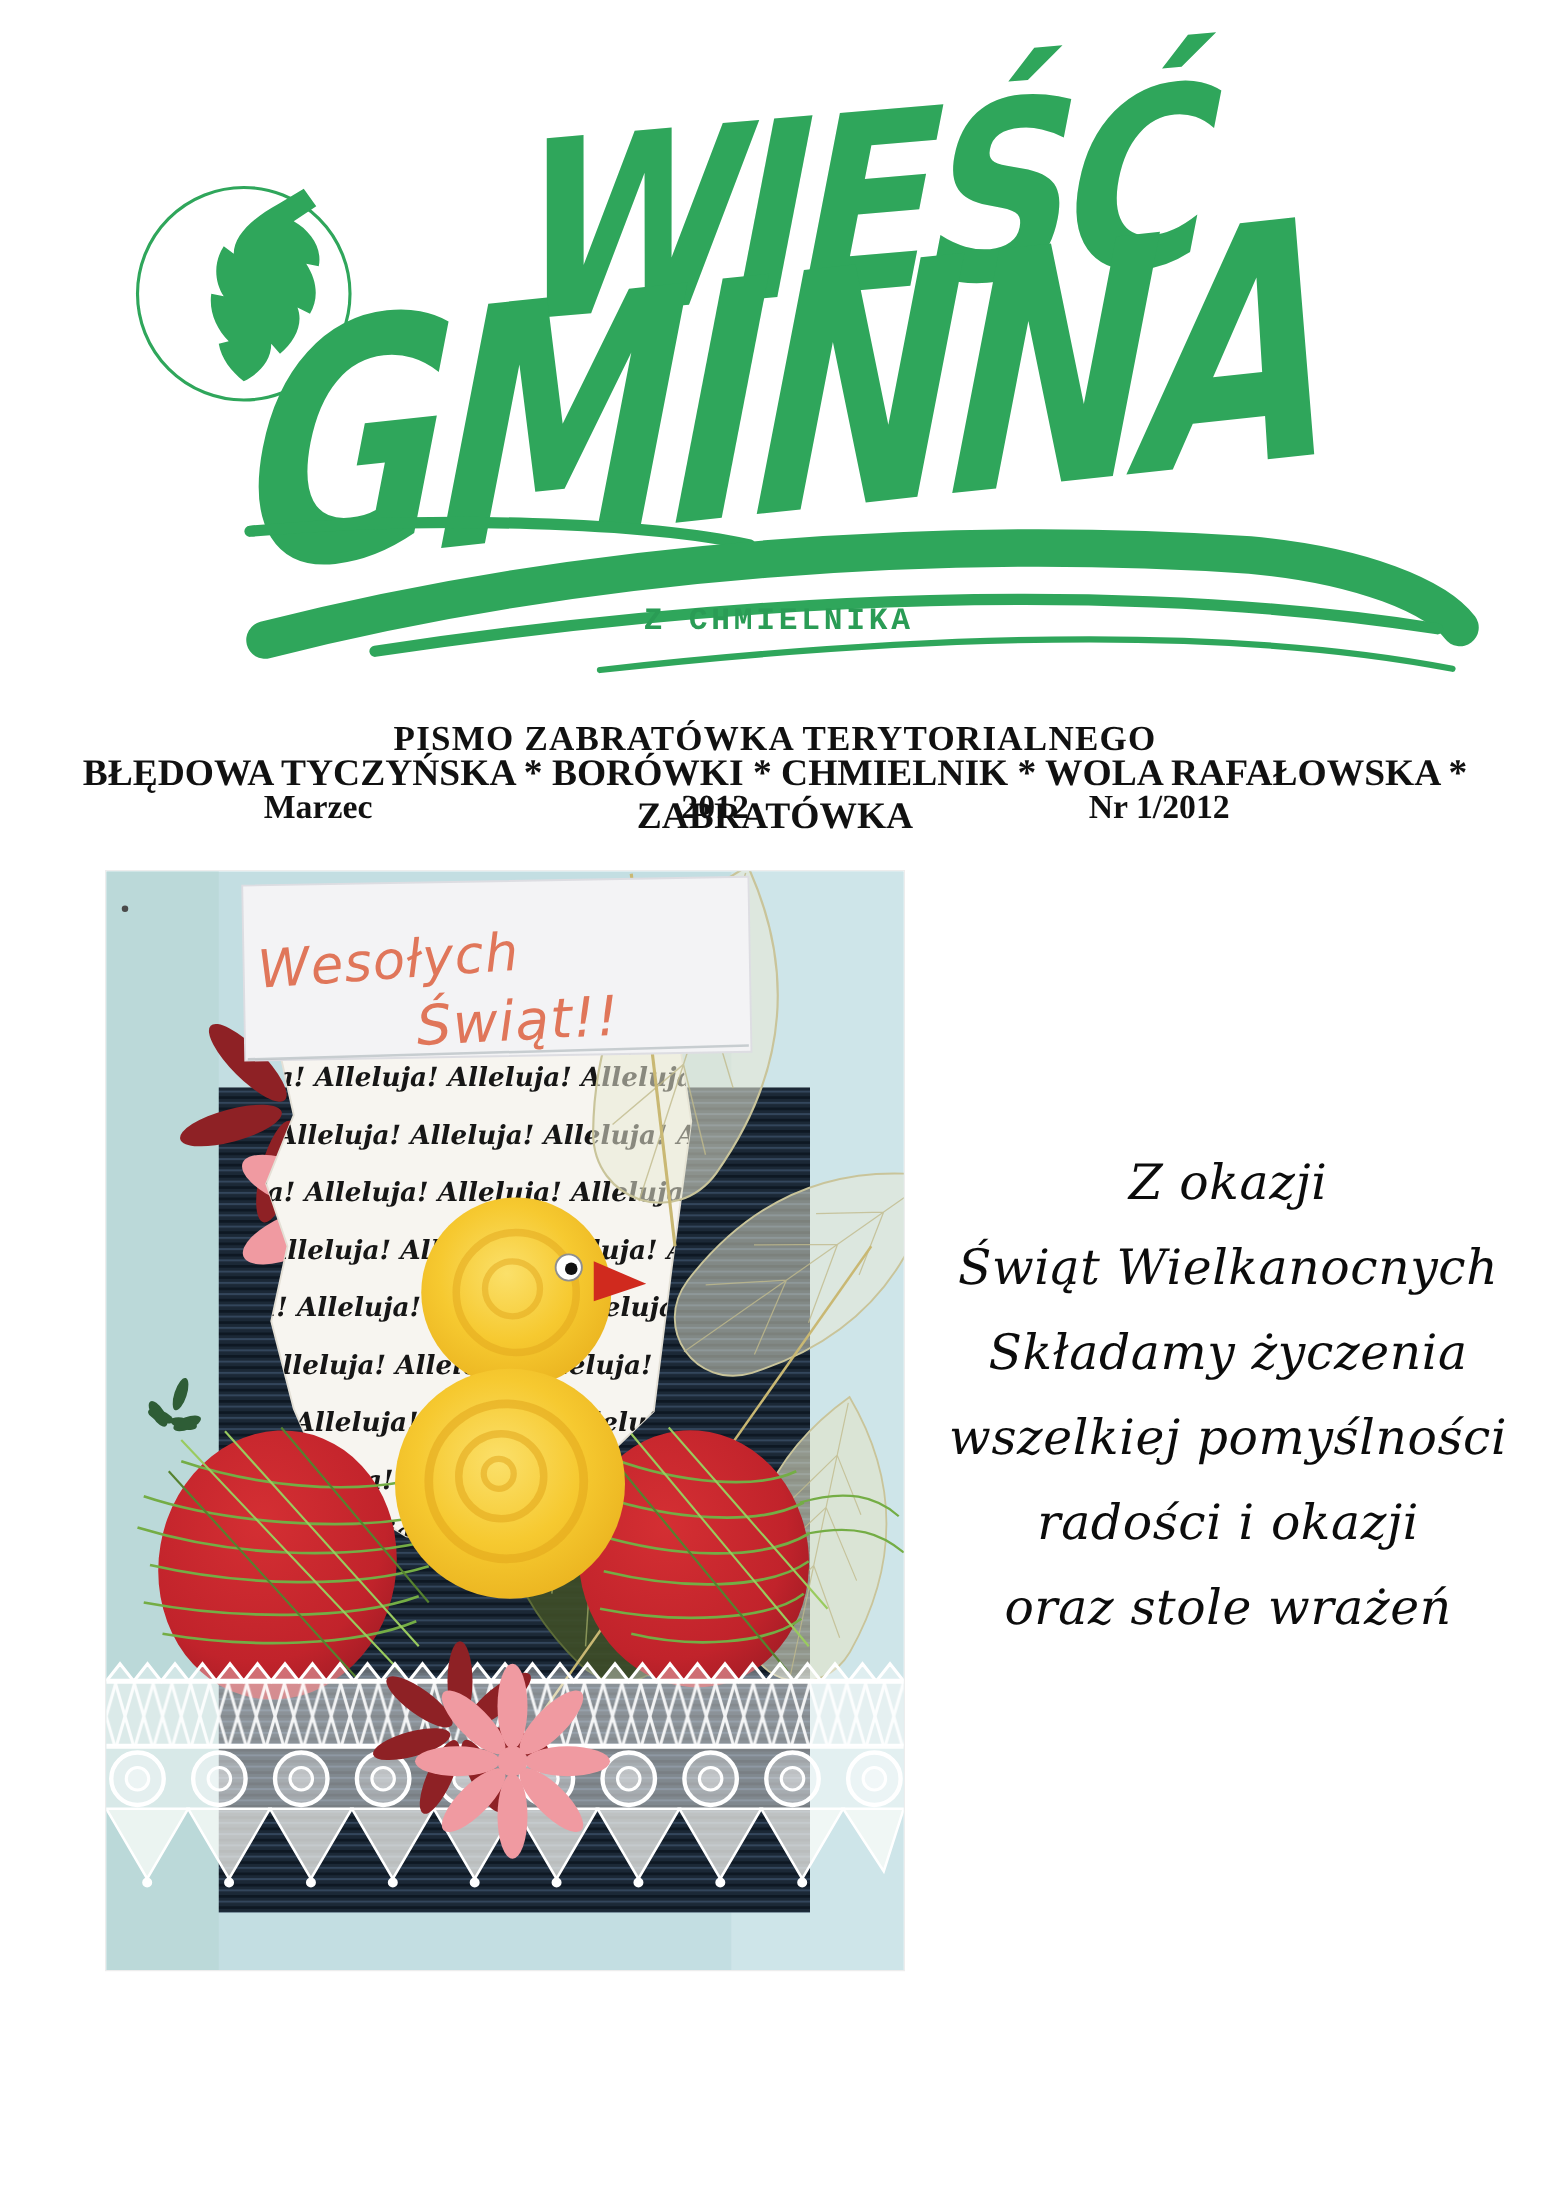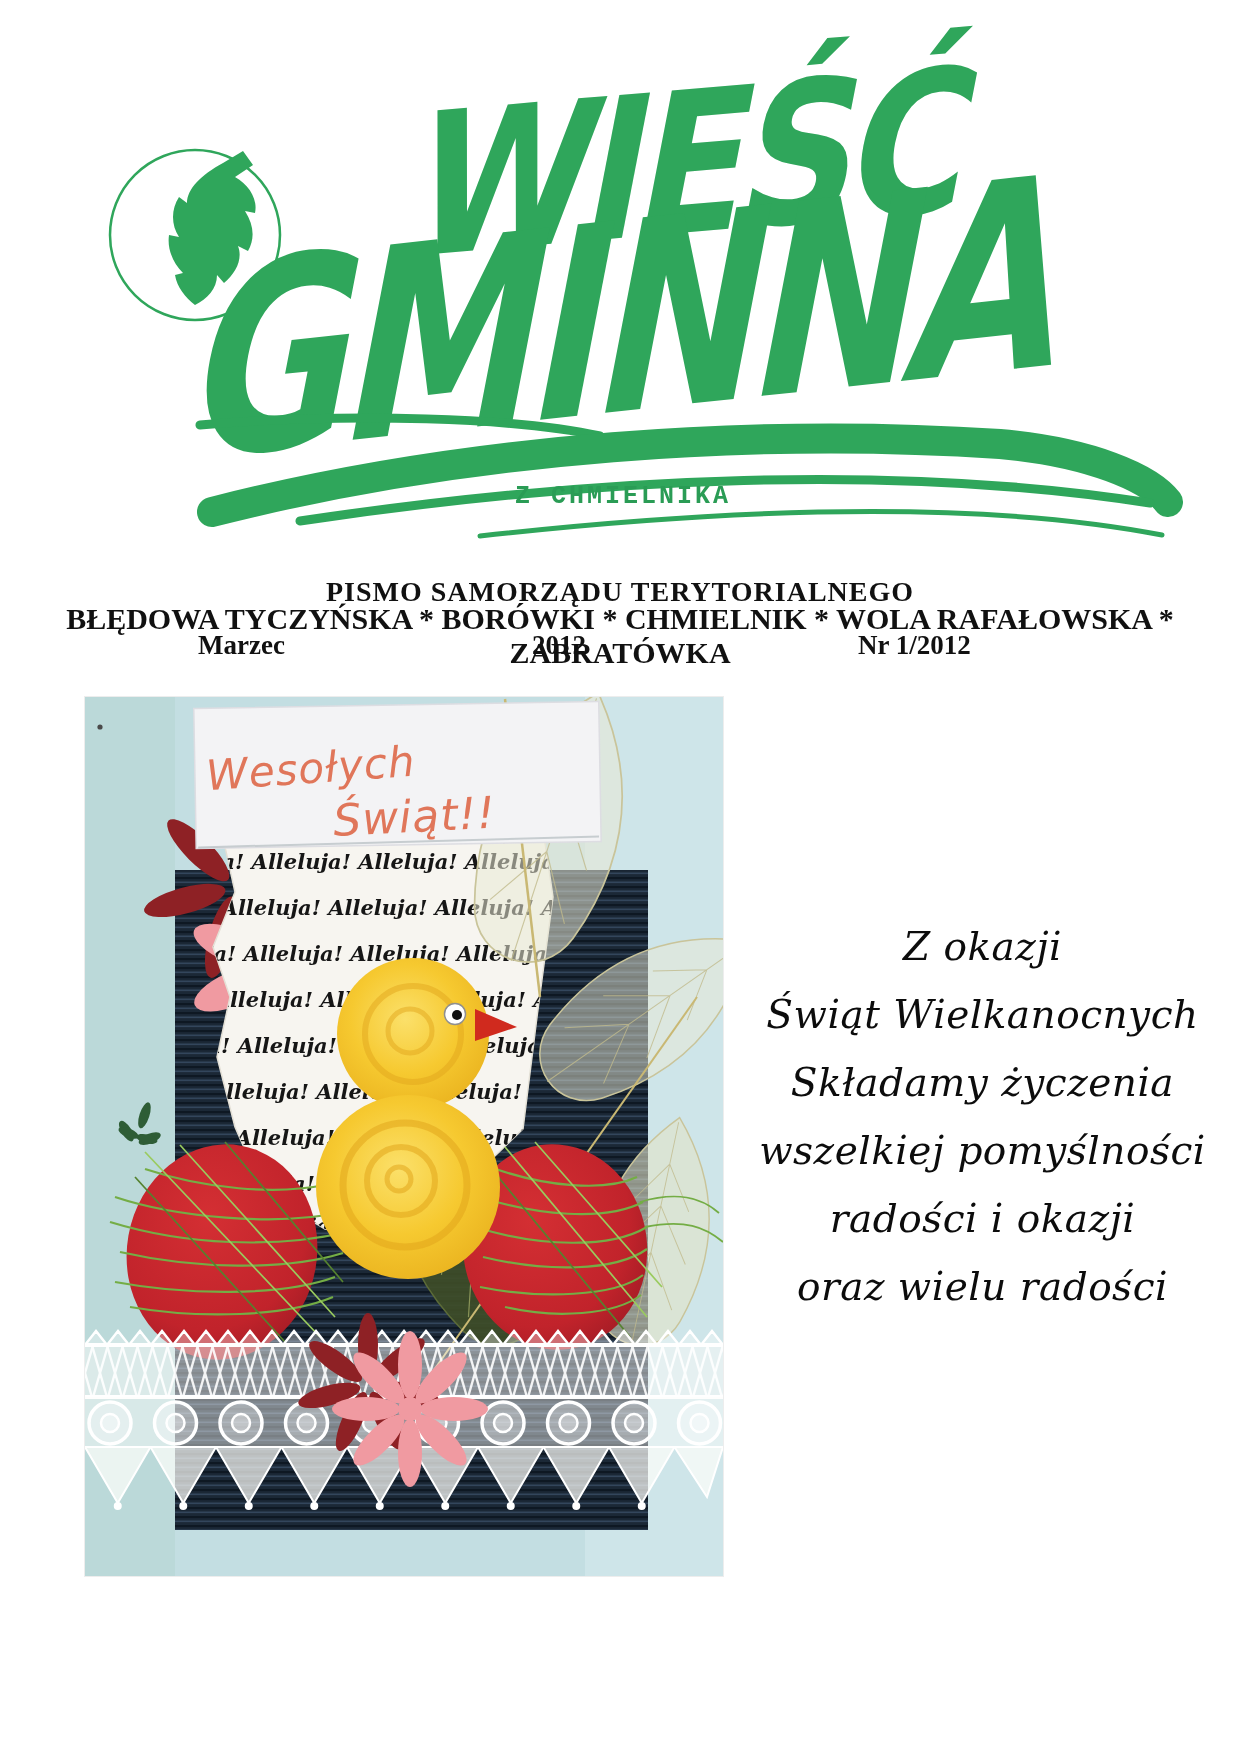--- a/index.html
+++ b/index.html
@@ -15,21 +15,21 @@
   .word-gminna{left:225px;top:232px;font-size:192px;letter-spacing:-8px;
               transform:skewX(-14deg) scaleY(1.4) rotate(-4.5deg);transform-origin:left top;}
   .swoosh-svg{position:absolute;left:0;top:0;width:1240px;height:620px;pointer-events:none;}
   .subtitle{position:absolute;left:515px;top:482px;font-size:25px;letter-spacing:3px;
             color:#2a9c55;font-family:Liberation Mono, monospace;font-weight:bold;}
 
   
   .hline{position:absolute;left:0;width:1240px;text-align:center;font-weight:bold;}
   .hline1{top:576px;font-size:28px;letter-spacing:1px;}
   .hline2{top:602px;font-size:30px;letter-spacing:0px;}
-  .hitem{position:absolute;top:630px;font-size:27px;font-weight:bold;}
+  .hitem{position:absolute;top:630px;font-size:27px;font-weight:bold;margin-left:13px;}
   .h-month{left:198px;}
   .h-year{left:532px;text-align:right;}
   .h-issue{left:858px;}
 
   
   .photo{position:absolute;left:85px;top:697px;width:638px;height:879px;
          box-shadow:0 0 0 1px rgba(0,0,0,0.07);}
   .photo svg{display:block;}
 
   
@@ -68,21 +68,21 @@
       <path d="M200,425 C350,412 520,418 600,436" stroke="#2fa65b" stroke-width="9" fill="none" stroke-linecap="round"></path>
       <path d="M212,512 C470,446 760,428 1000,444 C1090,452 1150,478 1168,502" stroke="#2fa65b" stroke-width="30" fill="none" stroke-linecap="round"></path>
       <path d="M300,521 C600,476 900,464 1150,503" stroke="#2fa65b" stroke-width="9" fill="none" stroke-linecap="round"></path>
       <path d="M480,536 C740,507 980,500 1162,535" stroke="#2fa65b" stroke-width="5" fill="none" stroke-linecap="round"></path>
     </svg>
 
     <div class="subtitle">Z CHMIELNIKA</div>
   </div>
 
   <div>
-    <div class="hline hline1">PISMO SAMORZĄDU TERYTORIALNEGO</div>
+    <div class="hline hline1">PISMO ZABRATÓWKA TERYTORIALNEGO</div>
     <div class="hline hline2">BŁĘDOWA TYCZYŃSKA * BORÓWKI * CHMIELNIK * WOLA RAFAŁOWSKA * ZABRATÓWKA</div>
     <div class="hitem h-month">Marzec</div>
     <div class="hitem h-year">2012</div>
     <div class="hitem h-issue">Nr 1/2012</div>
   </div>
 
   <div class="photo">
     <svg width="638" height="879" viewBox="0 0 638 879">
       <defs>
         <pattern id="corrugate" width="8" height="9" patternUnits="userSpaceOnUse">
@@ -334,16 +334,16 @@
       </g>
     </svg>
   </div>
 
   <div class="greeting">
     <div class="gline">Z okazji</div>
     <div class="gline">Świąt Wielkanocnych</div>
     <div class="gline">Składamy życzenia</div>
     <div class="gline">wszelkiej pomyślności</div>
     <div class="gline">radości i okazji</div>
-    <div class="gline">oraz wielu radości</div>
+    <div class="gline">oraz stole wrażeń</div>
   </div>
 
 </div>
 
 </body></html>

